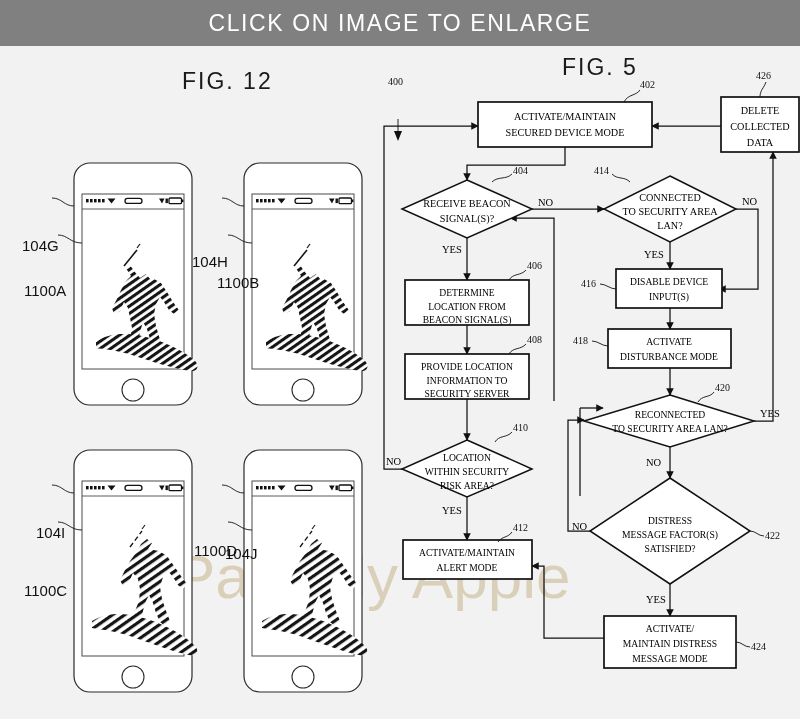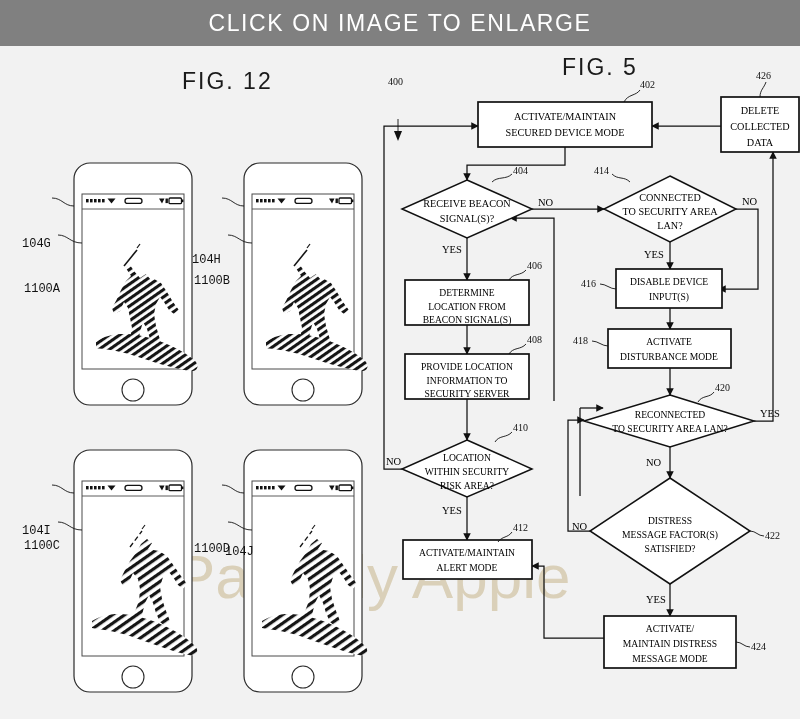--- a/index.html
+++ b/index.html
@@ -32,22 +32,22 @@
     position:absolute;
     font-family:"Liberation Sans", sans-serif;
     font-size:23px;letter-spacing:2px;color:#1a1a1a;
     white-space:nowrap;
   }
   #fig12-title{left:170px;top:22px;}
   #fig5-title{left:550px;top:8px;}
 
   .ref{
     position:absolute;
-    font-family:Liberation Mono, monospace;
-    font-size:12px;color:#111;white-space:nowrap;
+    font-family:Liberation Sans, sans-serif;
+    font-size:15px;color:#111;white-space:nowrap;
   }
   .nodetext{
     font-family:"Liberation Serif", serif;
     font-size:10.2px;fill:#000;
     text-anchor:middle;
   }
   .nodetext.sm{font-size:9.6px;}
   .branch{
     font-family:"Liberation Serif", serif;
     font-size:10.5px;fill:#000;
@@ -262,23 +262,23 @@
       <path d="M40 439 C50 439, 52 447, 62 447"></path>
       <path d="M46 476 C56 476, 58 484, 70 484"></path>
       <path d="M210 439 C220 439, 222 447, 232 447"></path>
       <path d="M216 476 C226 476, 228 484, 240 484"></path>
     </g>
   </svg>
 
   <div class="ref" style="left:10px;top:191px;">104G</div>
   <div class="ref" style="left:12px;top:236px;">1100A</div>
   <div class="ref" style="left:180px;top:207px;">104H</div>
-  <div class="ref" style="left:182px;top:228px;">1100B</div>
-  <div class="ref" style="left:10px;top:478px;">104I</div>
-  <div class="ref" style="left:12px;top:493px;">1100C</div>
+  <div class="ref" style="left:182px;top:228px;padding-left:23px;">1100B</div>
+  <div class="ref" style="left:24px;top:478px;">104I</div>
+  <div class="ref" style="left:12px;top:536px;">1100C</div>
   <div class="ref" style="left:180px;top:499px;padding-left:33px;">104J</div>
   <div class="ref" style="left:182px;top:496px;">1100D</div>
 
   <svg class="layer" id="fig5-layer" viewBox="0 0 800 673">
     <defs>
       <marker id="arrow" viewBox="0 0 10 10" refX="9" refY="5" markerWidth="6" markerHeight="6" orient="auto-start-reverse">
         <path d="M0 0 L10 5 L0 10 z" fill="#111"></path>
       </marker>
     </defs>
 

